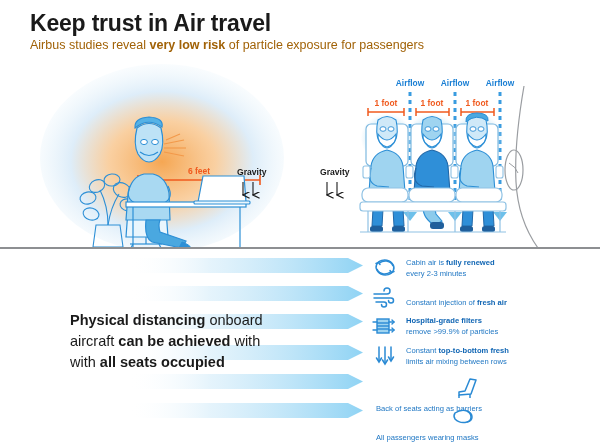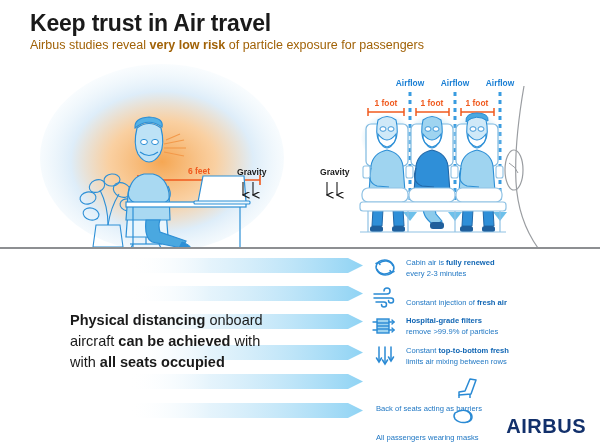--- a/index.html
+++ b/index.html
@@ -398,15 +398,14 @@
         </g>
           </svg>
       </span>
       <span class="txt">
         <span>All passengers wearing masks</span>
       </span>
     </div>
 
   </div>
 
-  <div class="logo">AIRBUS</div>
 
 </div>
 
 </body></html>

